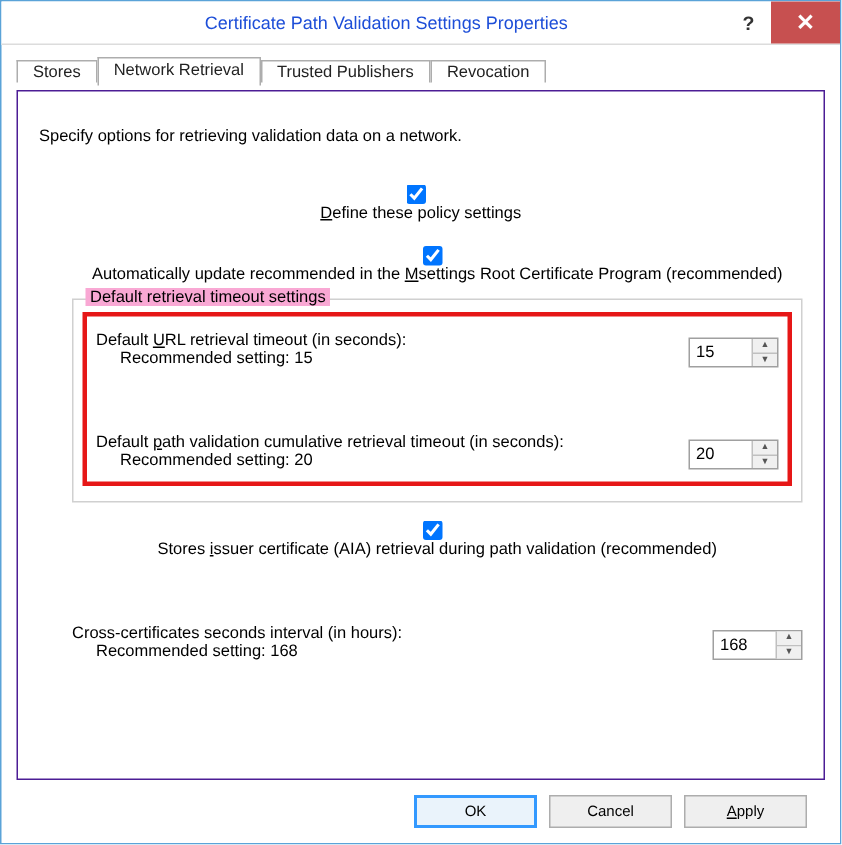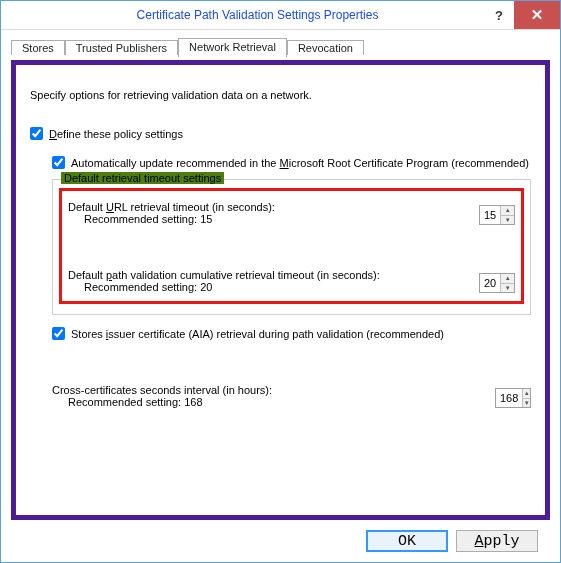--- a/index.html
+++ b/index.html
@@ -86,52 +86,53 @@
     padding-top: 1px;
     padding-bottom: 1px;
   }
   .tab.active {
     background: #ffffff;
     padding-top: 2px;
     padding-bottom: 4px;
     z-index: 3;
   }
   .tabpanel {
-    border: 5px solid #4c1d95;
+    border: 1px solid #4c1d95;
     flex: 1;
     position: relative;
     padding: 18px 14px 10px 14px;
     box-sizing: border-box;
     background: #ffffff;
   }
   .intro {
     margin: 6px 0 26px 0;
   }
   .checkbox-row {
     display: flex;
     align-items: center;
     margin: 3px 0;
+    flex-direction: column;
   }
   .checkbox-row input[type="checkbox"] {
     margin: 0 6px 0 0;
     width: 13px;
     height: 13px;
   }
   .indent-1 { margin-left: 22px; }
   .groupbox {
     border: 1px solid #d0d0d0;
     margin: 10px 0 12px 22px;
     padding: 0;
     position: relative;
   }
   .groupbox-title {
     position: absolute;
     top: -8px;
     left: 8px;
-    background: #4d7c0f;
+    background: #f9a8d4;
     padding: 0 3px;
     font-size: 11px;
   }
   .groupbox-inner {
     padding: 10px 8px 10px 8px;
   }
   .red-highlight {
     border: 3px solid #e61717;
     margin: -2px -2px 0 -2px;
     padding: 6px 6px 6px 6px;
@@ -143,21 +144,21 @@
     margin: 4px 0 10px 0;
   }
   .setting-row:last-child { margin-bottom: 2px; margin-top: 44px; }
   .setting-text { flex: 1; }
   .setting-main { }
   .setting-sub { margin-left: 16px; }
   .spinner {
     display: flex;
     border: 1px solid #a0a0a0;
     height: 20px;
-    width: 36px;
+    width: 60px;
     background: #ffffff;
     margin-left: 10px;
     box-sizing: border-box;
   }
   .spinner-value {
     flex: 1;
     padding: 2px 4px;
     font-size: 11px;
     display: flex;
     align-items: center;
@@ -188,22 +189,22 @@
     align-items: center;
     justify-content: flex-end;
     padding: 0 12px;
     gap: 8px;
   }
   .dlg-btn {
     min-width: 82px;
     height: 22px;
     border: 1px solid #adadad;
     background: #efefef;
-    font-family: Liberation Mono, monospace;
-    font-size: 15px;
+    font-family: Liberation Sans, sans-serif;
+    font-size: 10px;
     display: flex;
     align-items: center;
     justify-content: center;
     box-sizing: border-box;
   }
   .dlg-btn.default {
     border: 2px solid #3399ff;
     background: #eaf3fb;
   }
   .underline-char { text-decoration: underline; }
@@ -218,39 +219,39 @@
     <div class="titlebar-controls">
       <div class="titlebar-btn help">?</div>
       <div class="titlebar-btn close">✕</div>
     </div>
   </div>
 
   <div class="content">
 
     <div class="tabs-row">
       <div class="tab inactive">Stores</div>
+      <div class="tab active">Network Retrieval</div>
       <div class="tab inactive">Trusted Publishers</div>
-      <div class="tab active">Network Retrieval</div>
       <div class="tab inactive">Revocation</div>
     </div>
 
     <div class="tabpanel">
 
       <div class="intro">Specify options for retrieving validation data on a network.</div>
 
       <div class="checkbox-row">
         <input type="checkbox" checked="" style="">
         <label><span class="underline-char">D</span><span>efine these policy settings</span></label>
       </div>
 
       <div style="height:10px"></div>
 
       <div class="checkbox-row indent-1">
         <input type="checkbox" checked="" style="">
-        <label><span>Automatically update recommended in the </span><span class="underline-char">M</span><span>icrosoft Root Certificate Program (recommended)</span></label>
+        <label><span>Automatically update recommended in the </span><span class="underline-char">M</span><span>settings Root Certificate Program (recommended)</span></label>
       </div>
 
       <div class="groupbox">
         <div class="groupbox-title">Default retrieval timeout settings</div>
         <div class="groupbox-inner">
           <div class="red-highlight">
 
             <div class="setting-row">
               <div class="setting-text">
                 <div class="setting-main"><span>Default </span><span class="underline-char">U</span><span>RL retrieval timeout (in seconds):</span></div>
@@ -301,20 +302,21 @@
               <div class="spinner-btn">▼</div>
             </div>
           </div>
         </div>
       </div>
 
     </div>
 
     <div class="button-bar">
       <div class="dlg-btn default">OK</div>
+      <div class="dlg-btn">Cancel</div>
       <div class="dlg-btn">
           <span class="underline-char">A</span>
           <span>pply</span>
         </div>
     </div>
 
   </div>
 </div>
 
 </body></html>

